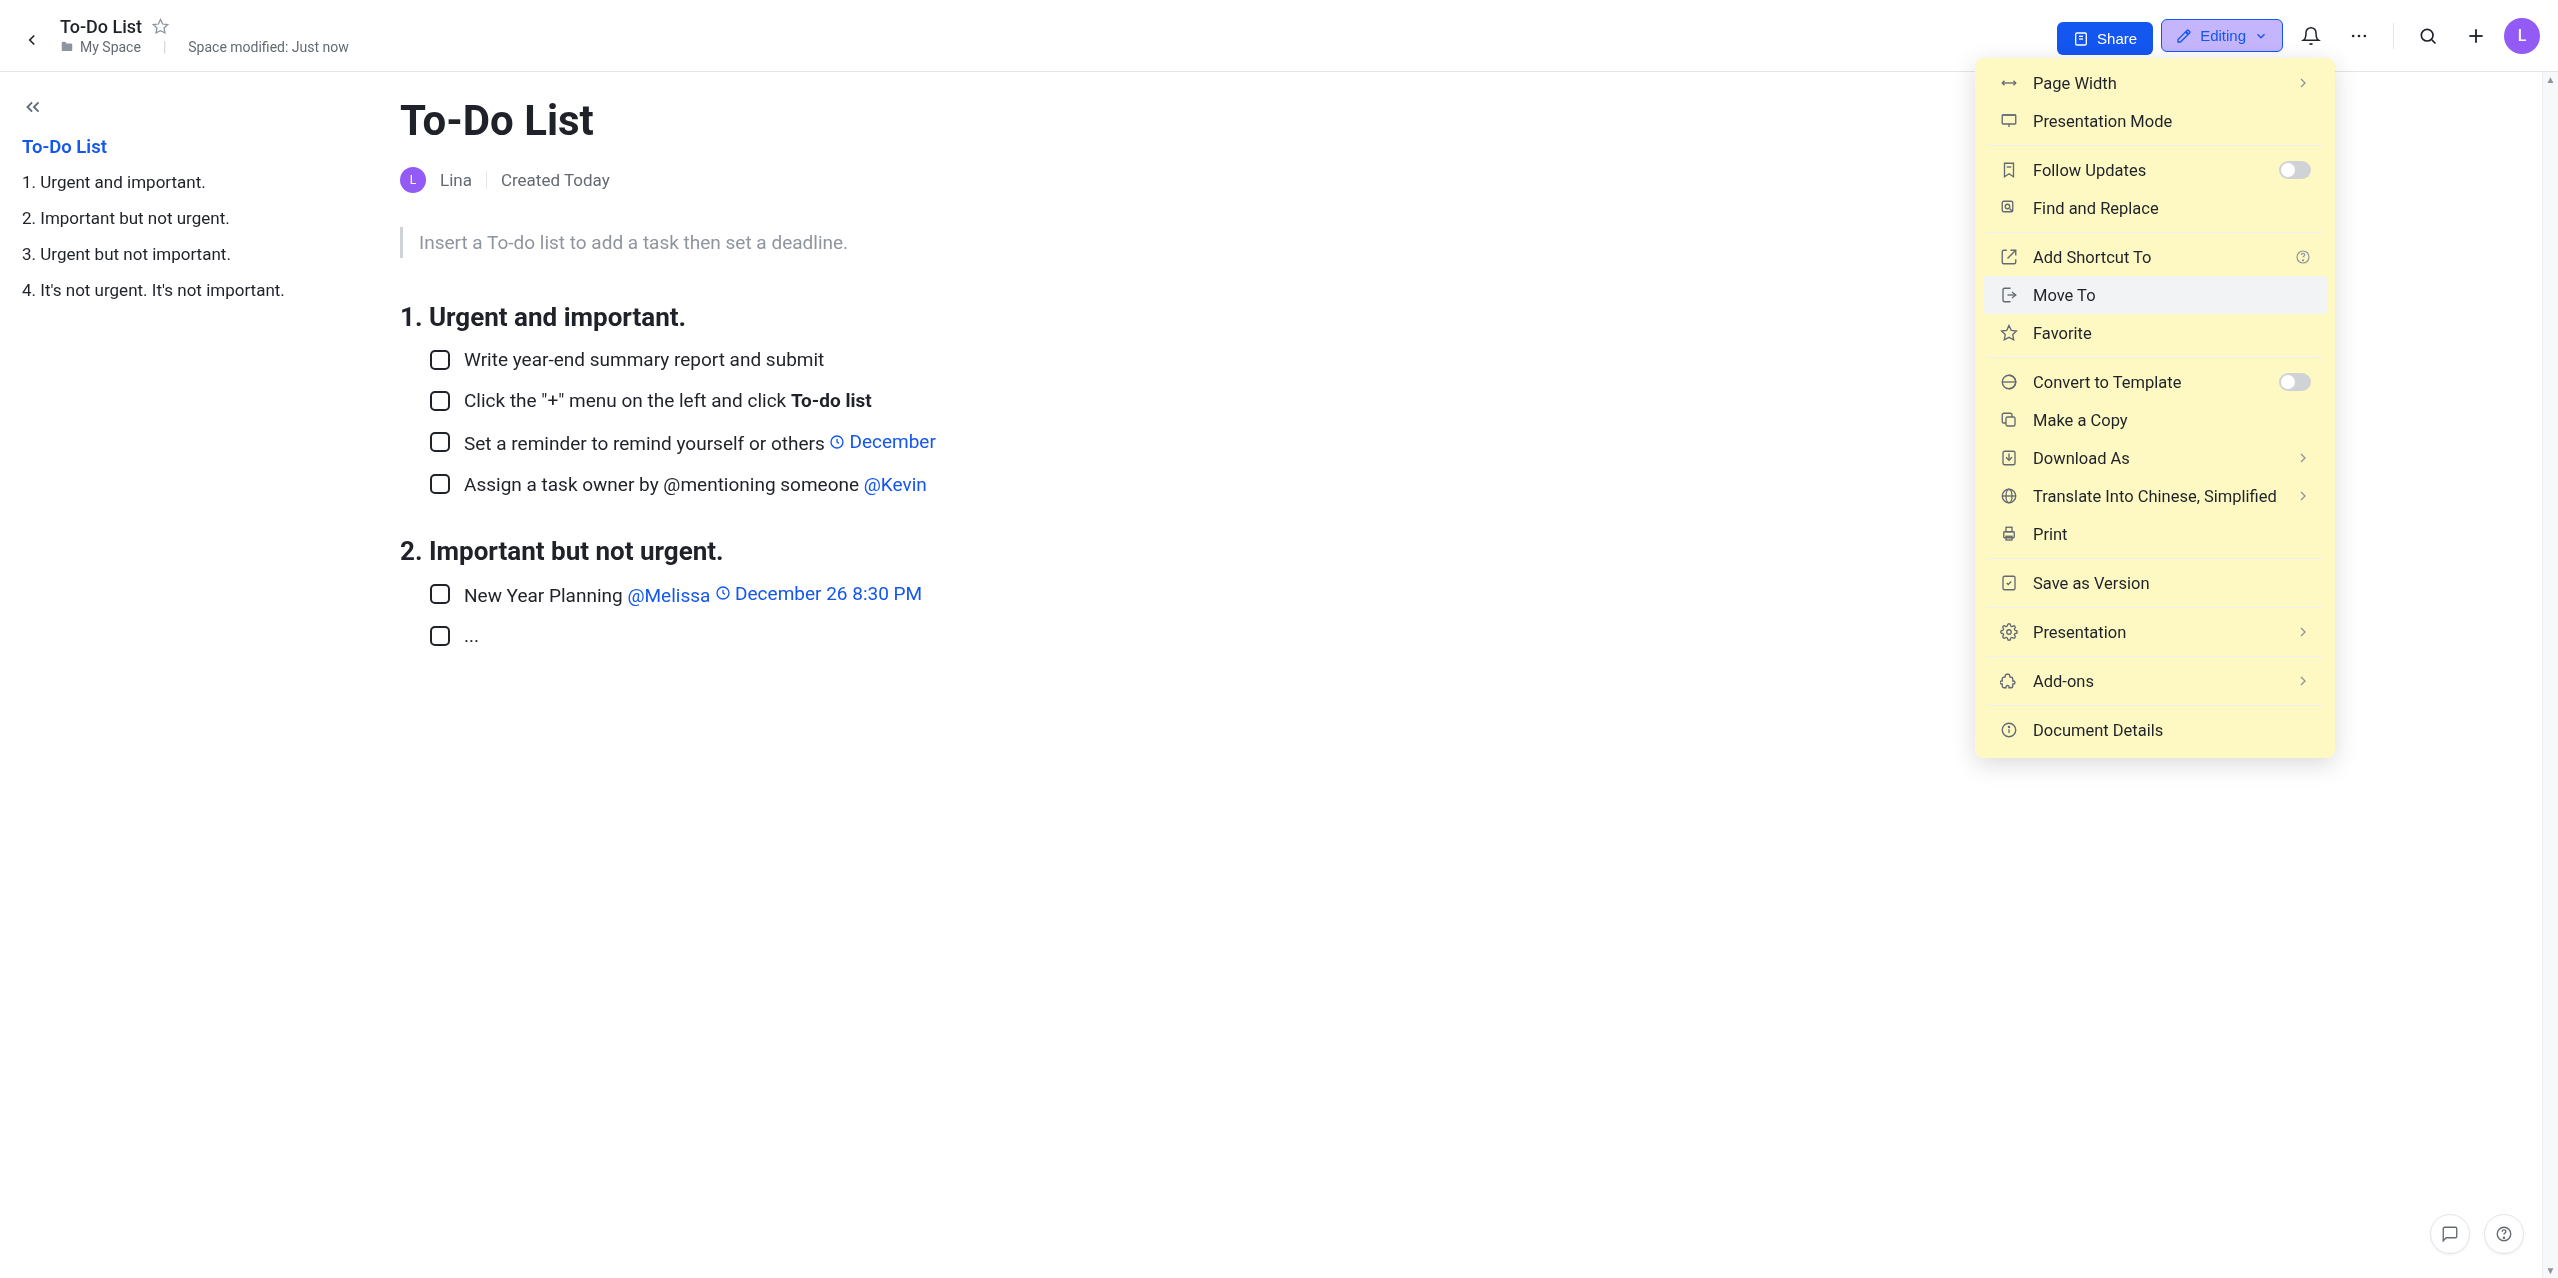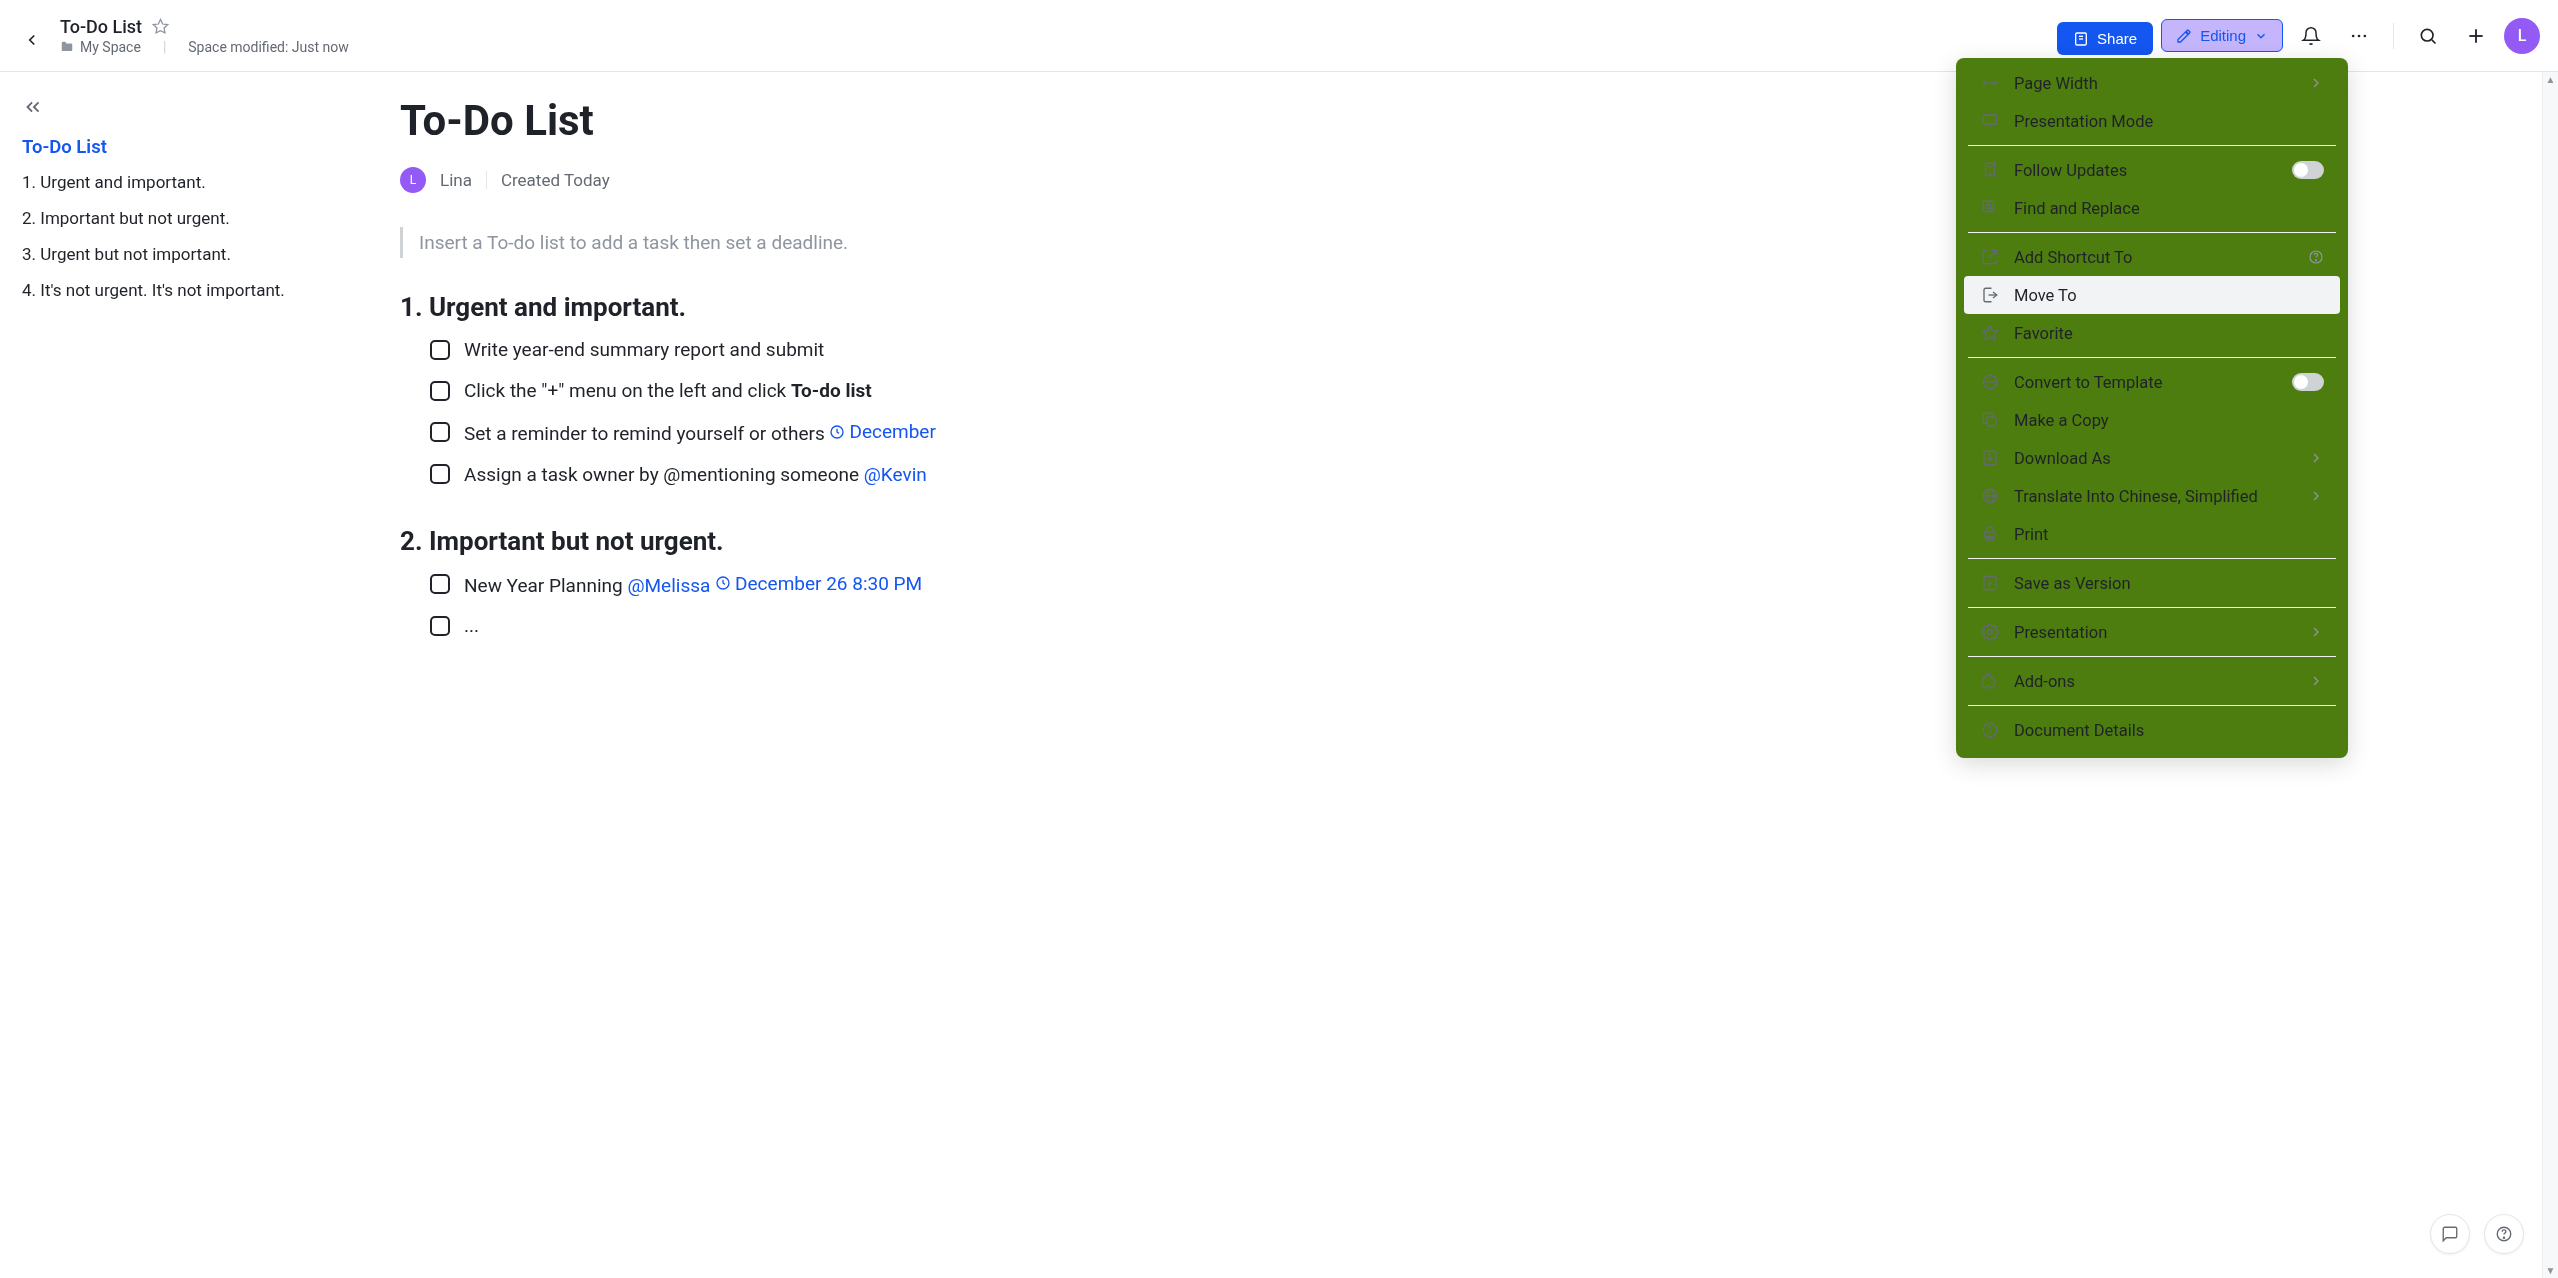--- a/index.html
+++ b/index.html
@@ -35,31 +35,31 @@
   .outline li { cursor:pointer; }
 
   
   .doc { flex:1; padding:24px 24px 0 0; overflow:auto; }
   .doc-inner { max-width:960px; }
   .doc h1 { font-size:42px; font-weight:700; margin-bottom:22px; }
   .doc-meta { display:flex; align-items:center; gap:14px; font-size:17px; color:#646a73; margin-bottom:34px; }
   .doc-meta .mini-avatar { width:26px; height:26px; border-radius:50%; background:#935af6; color:#fff; display:flex; align-items:center; justify-content:center; font-size:12px; }
   .doc-meta .v { width:1px; height:18px; background:#e4e5e7; }
   .date-heading { font-size:22px; font-weight:700; margin-bottom:16px; }
-  .hint-block { border-left:3px solid #d0d3d6; padding:4px 0 4px 16px; color:#8f959e; font-size:19px; margin-bottom:34px; }
+  .hint-block { border-left:3px solid #d0d3d6; padding:4px 0 4px 16px; color:#8f959e; font-size:19px; margin-bottom:44px; }
   .section-heading { font-size:26px; font-weight:700; margin:12px 0 16px; }
   .task-list { list-style:none; display:flex; flex-direction:column; gap:18px; font-size:19px; margin-left:30px; margin-bottom:40px; }
   .task-row { display:flex; align-items:center; gap:14px; }
   .checkbox { width:20px; height:20px; border:2px solid #1f2329; border-radius:5px; flex-shrink:0; cursor:pointer; }
   .task-text strong { font-weight:700; }
   .mention, .date-chip { color:#1456f0; }
   .date-chip { display:inline-flex; align-items:center; gap:4px; }
 
   
-  .dropdown { position:absolute; top:58px; right:210px; width:392px; max-height:700px; background:#4d7c0f; border-radius:8px; box-shadow:0 6px 24px rgba(0,0,0,.15); padding:6px 4px; overflow-y:auto; z-index:50; }
+  .dropdown { position:absolute; top:58px; right:223px; width:360px; max-height:700px; background:#fef9c3; border-radius:8px; box-shadow:0 6px 24px rgba(0,0,0,.15); padding:6px 4px; overflow-y:auto; z-index:50; }
   .dropdown::-webkit-scrollbar { width:10px; }
   .dropdown::-webkit-scrollbar-thumb { background:#c4c7cc; border-radius:5px; }
   .menu-item { display:flex; align-items:center; gap:14px; padding:9px 16px; font-size:16.5px; cursor:pointer; border-radius:4px; margin:0 4px; position:relative; }
   .menu-item.hovered { background:#f2f3f5; }
   .menu-item .mi-icon { width:20px; height:20px; display:flex; align-items:center; justify-content:center; color:#646a73; flex-shrink:0; }
   .menu-item .mi-label { flex:1; }
   .menu-item .mi-right { color:#8f959e; display:flex; align-items:center; }
   .menu-divider { height:1px; background:#eff0f1; margin:5px 8px; }
   .toggle { width:32px; height:18px; border-radius:9px; background:#d0d3d6; position:relative; }
   .toggle::after { content:""; position:absolute; left:2px; top:2px; width:14px; height:14px; border-radius:50%; background:#fff; }

